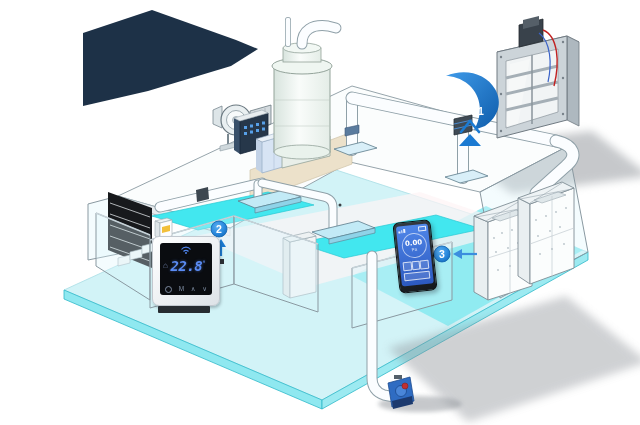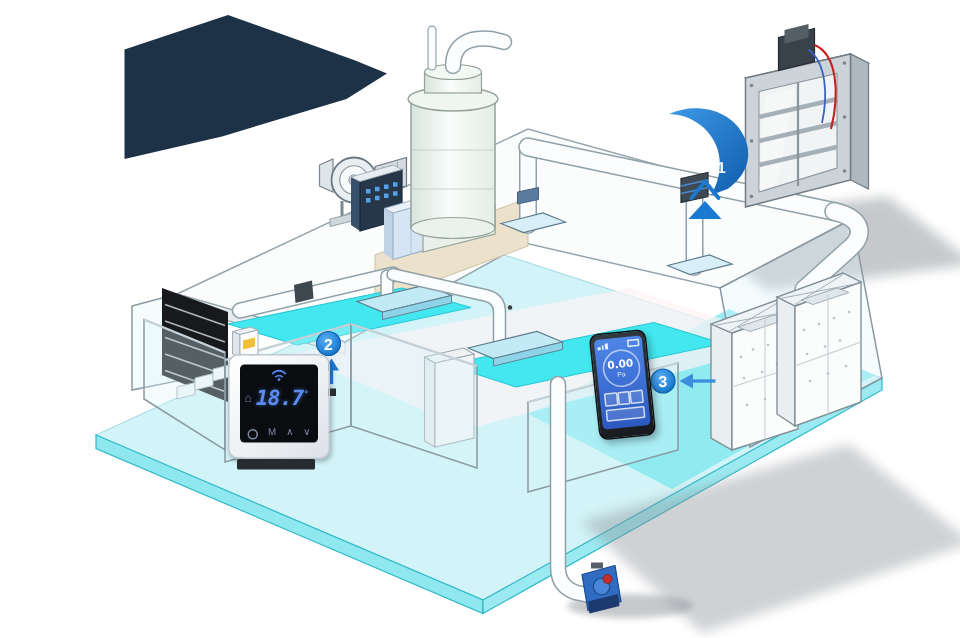--- a/index.html
+++ b/index.html
@@ -343,21 +343,21 @@
   <div class="t-bezel"></div>
   <div class="t-base"></div>
   <div class="t-screen">
     <svg class="t-wifi" viewBox="0 0 12 9">
       <path d="M1.5,4.5 A5.5,5.5 0 0 1 10.5,4.5" fill="none" stroke="#4e82e8" stroke-width="1.2"></path>
       <path d="M3.5,6.5 A3.4,3.4 0 0 1 8.5,6.5" fill="none" stroke="#4e82e8" stroke-width="1.2"></path>
       <circle cx="6" cy="8" r="1" fill="#4e82e8"></circle>
     </svg>
     <span class="t-home">⌂</span>
     <div class="t-value">
-      <span>18.7</span><sup>°</sup>
+      <span>22.8</span><sup>°</sup>
     </div>
     <div class="t-keys">
       <span class="t-power"></span>
       <span>M</span>
       <span>∧</span>
       <span>∨</span>
     </div>
   </div>
 </div>
 

